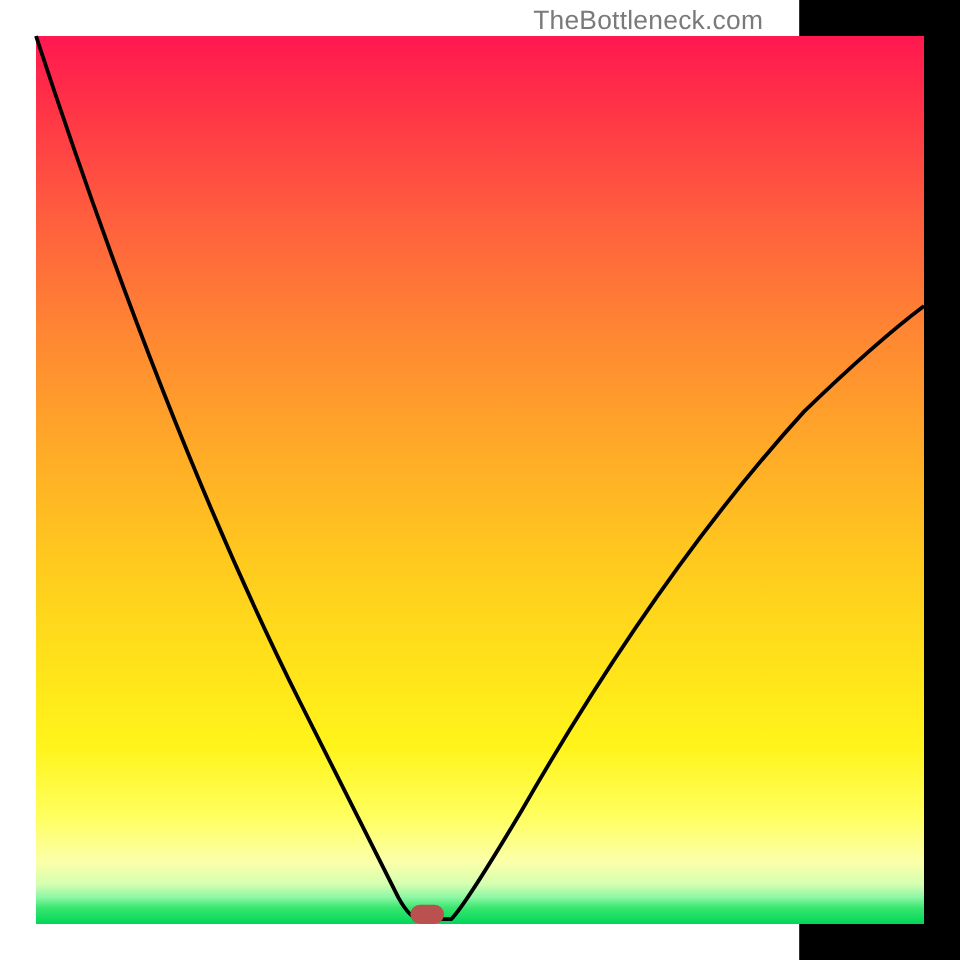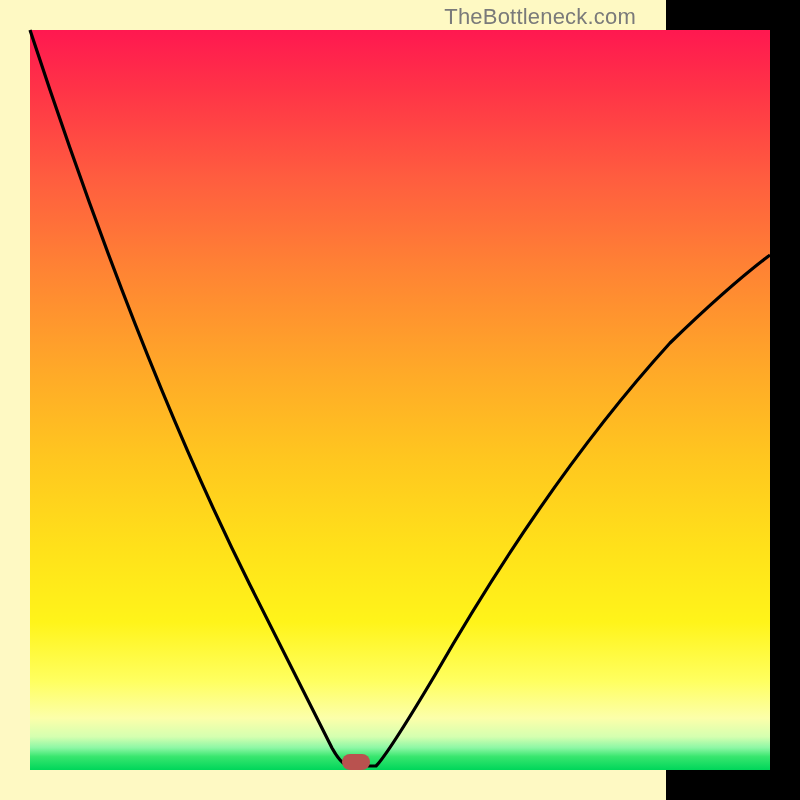--- a/index.html
+++ b/index.html
@@ -10,21 +10,21 @@
     background: #000;
     overflow: hidden;
     font-family: Arial, Helvetica, sans-serif;
   }
   .frame {
     position: absolute;
     top: 0;
     left: 0;
     width: 666px;
     height: 800px;
-    background: #fef9c3;
+    background: #ffffff;
   }
   .plot-area {
     position: absolute;
     top: 30px;
     left: 30px;
     width: 740px;
     height: 740px;
     background: linear-gradient(to bottom,
       #ff1850 0%,
       #ff3347 8%,

